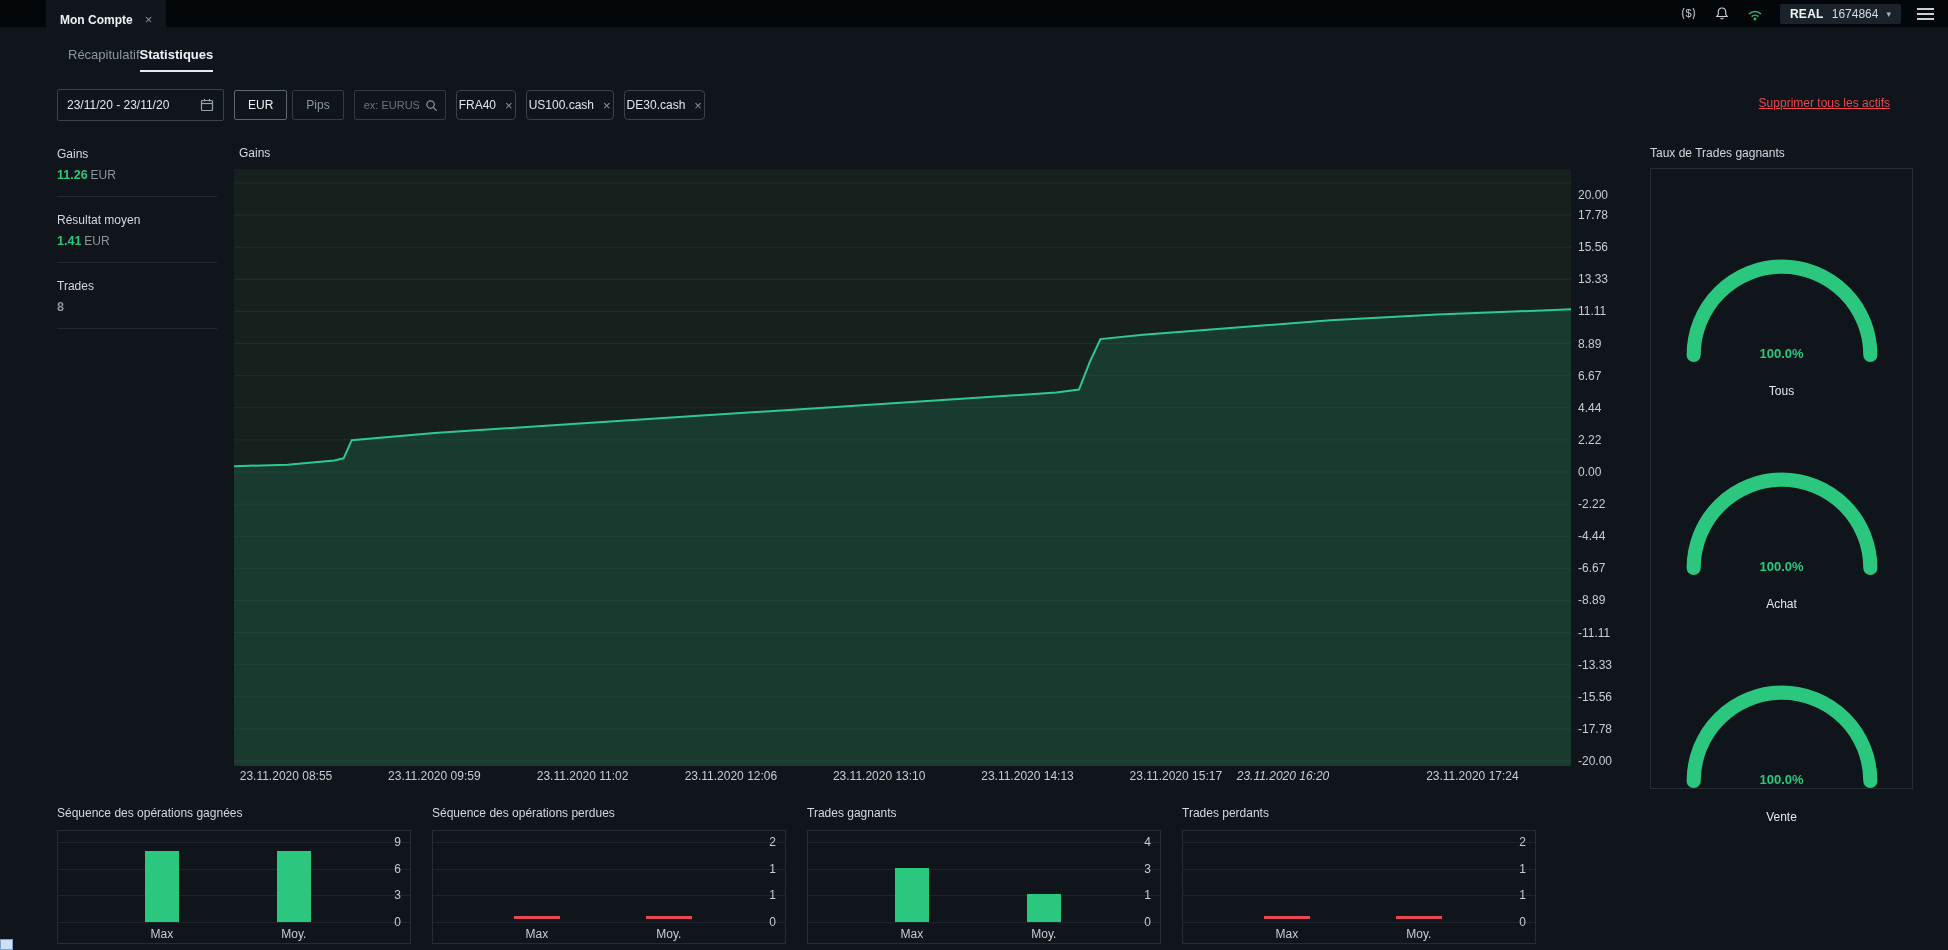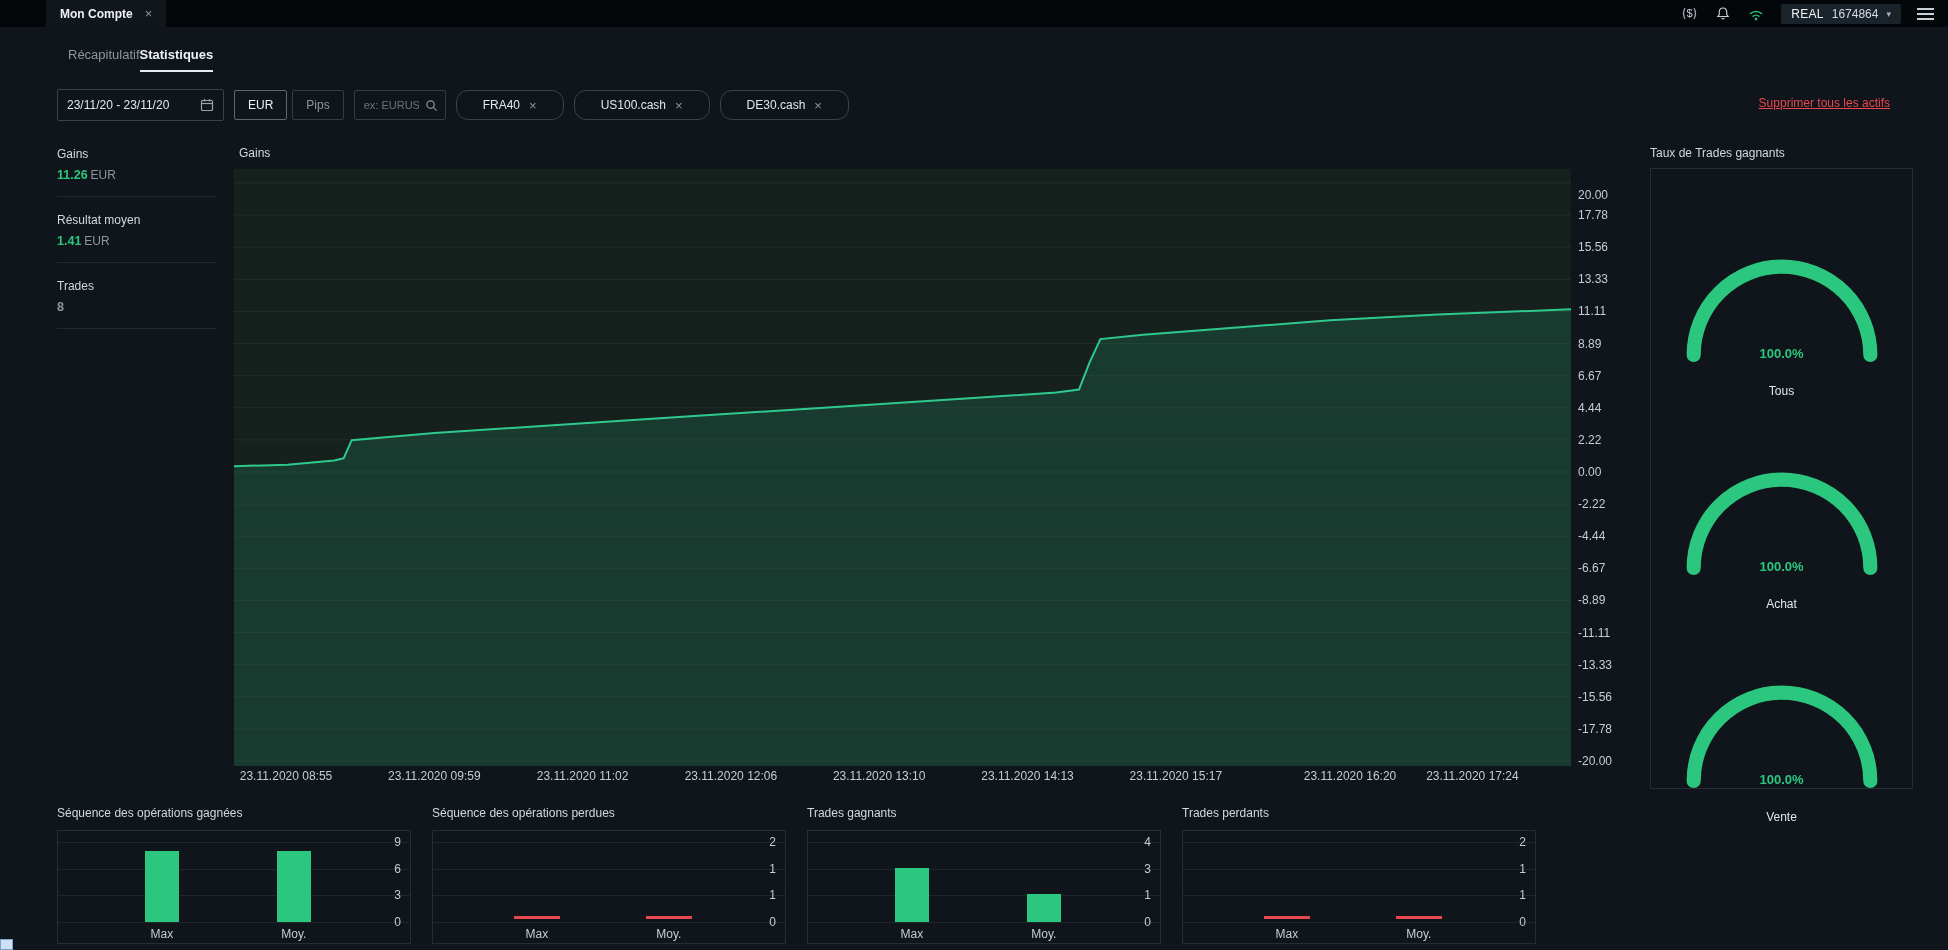--- a/index.html
+++ b/index.html
@@ -2,47 +2,47 @@
 <html><head>
 <meta charset="utf-8">
 <style>
   *{box-sizing:border-box}
   html,body{margin:0;padding:0;background:#0f151a}
   body{width:1948px;height:950px;position:relative;overflow:hidden;
        font-family:"Liberation Sans",sans-serif;color:#dfe5ea}
 
   
   #topbar{position:absolute;left:0;top:0;width:100%;height:27px;background:#04070a;display:flex;align-items:stretch}
-  .win-tab{margin-left:46px;background:#10161b;display:flex;align-items:center;padding:0 14px;gap:12px;cursor:default}
+  .win-tab{margin-left:46px;background:#10161b;display:flex;align-items:flex-end;padding:0 14px;gap:12px;cursor:default}
   .win-tab-title{font-size:12px;font-weight:bold;color:#eef2f6}
   .win-tab-close{font-size:13px;color:#8d97a0;cursor:pointer}
   .topbar-right{margin-left:auto;display:flex;align-items:center;gap:16px;padding-right:14px}
   .tb-icon{display:flex;align-items:center;cursor:pointer}
   .acct{display:flex;align-items:center;gap:8px;background:#1a222a;padding:3px 10px;border-radius:2px;cursor:pointer}
-  .acct-mode{font-size:12px;font-weight:normal;color:#f2f5f8;letter-spacing:.3px}
+  .acct-mode{font-size:12px;font-weight:bold;color:#f2f5f8;letter-spacing:.3px}
   .acct-num{font-size:12px;color:#d6dce1}
   .caret{font-size:9px;color:#aab3bb}
   .hamburger{display:flex;flex-direction:column;gap:3px;cursor:pointer}
   .hamburger span{display:block;width:17px;height:2px;background:#c9d0d6}
 
   
   #nav-tabs{position:absolute;left:68px;top:47px;display:flex;}
   .nav-tab{font-size:13px;color:#8d97a0;padding-bottom:8px;cursor:pointer}
   .nav-tab.active{color:#eef2f6;font-weight:bold;border-bottom:2px solid #e6ebef}
 
   
   #filter-row{position:absolute;left:57px;top:89px;display:flex;align-items:center;gap:10px}
   .date-range{width:167px;height:32px;border:1px solid #3a434c;border-radius:2px;display:flex;align-items:center;justify-content:space-between;padding:0 9px;font-size:12px;color:#e2e7ec;cursor:pointer}
   .toggle-group{display:flex;gap:5px}
   .tg{height:30px;padding:0 13px;background:transparent;border:1px solid #333c44;border-radius:2px;color:#8d97a0;font-size:12px;font-family:inherit;cursor:pointer}
   .tg.active{border-color:#5d6873;color:#eef2f6}
   .search-box{width:92px;height:30px;border:1px solid #333c44;border-radius:2px;display:flex;align-items:center;padding:0 7px;gap:4px}
   .search-box input{flex:1;min-width:0;background:transparent;border:none;outline:none;color:#dfe5ea;font-size:11px;font-family:inherit}
   .search-box input::placeholder{color:#6b747d}
-  .chip{height:30px;border:1px solid #3a434c;border-radius:12px;display:flex;align-items:center;gap:9px;padding:0 26px;font-size:12px;color:#e2e7ec}
+  .chip{height:30px;border:1px solid #3a434c;border-radius:4px;display:flex;align-items:center;gap:9px;padding:0 2px;font-size:12px;color:#e2e7ec}
   .chip-x{color:#8d97a0;font-size:13px;cursor:pointer}
   .remove-all{position:absolute;top:96px;right:58px;font-size:12px;text-decoration:underline;cursor:pointer}
 
   
   #summary{position:absolute;left:57px;top:147px;width:160px}
   .sum-label{font-size:12px;color:#d3d9de;margin-bottom:7px}
   .sum-value{font-size:12.5px;font-weight:bold;color:#8d97a0}
   .sum-unit{font-weight:normal;color:#8d97a0;margin-left:3px;font-size:12px}
   .sum-div{height:1px;background:#222a31;margin:14px 0 16px}
 
@@ -217,21 +217,21 @@
     <div class="ytick" style="top: 585px;">-20.00</div>
   </div>
 <div id="gains-xlabels">
     <div class="xtick" style="left: -33px;">23.11.2020 08:55</div>
     <div class="xtick" style="left: 115.3px;">23.11.2020 09:59</div>
     <div class="xtick" style="left: 263.6px;">23.11.2020 11:02</div>
     <div class="xtick" style="left: 411.9px;">23.11.2020 12:06</div>
     <div class="xtick" style="left: 560.2px;">23.11.2020 13:10</div>
     <div class="xtick" style="left: 708.5px;">23.11.2020 14:13</div>
     <div class="xtick" style="left: 856.8px;">23.11.2020 15:17</div>
-    <div class="xtick" style="left: 1031px;">23.11.2020 16:20</div>
+    <div class="xtick" style="left: 964px; font-style: italic;">23.11.2020 16:20</div>
     <div class="xtick" style="left: 1153.4px;">23.11.2020 17:24</div>
   </div>
 
 <div class="chart-title" style="left:1650px;top:146px">Taux de Trades gagnants</div>
 <div id="win-rate-panel">
   <div class="gauge">
     <svg width="212" height="117" viewBox="0 0 240 132">
       <path class="gauge-arc-path" d="M 20 122 A 100 100 0 0 1 220 122" fill="none" stroke-width="16" stroke-linecap="round" stroke="#2bc77f"></path>
     </svg>
     <div class="gauge-pct" style="color: rgb(43, 199, 127);">100.0%</div>

